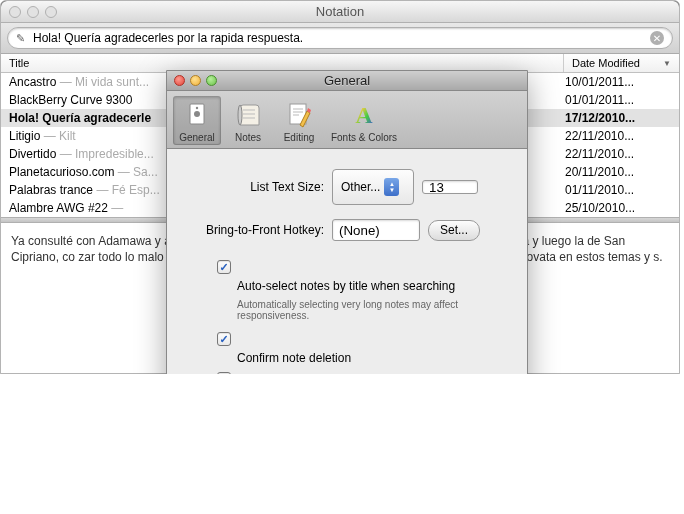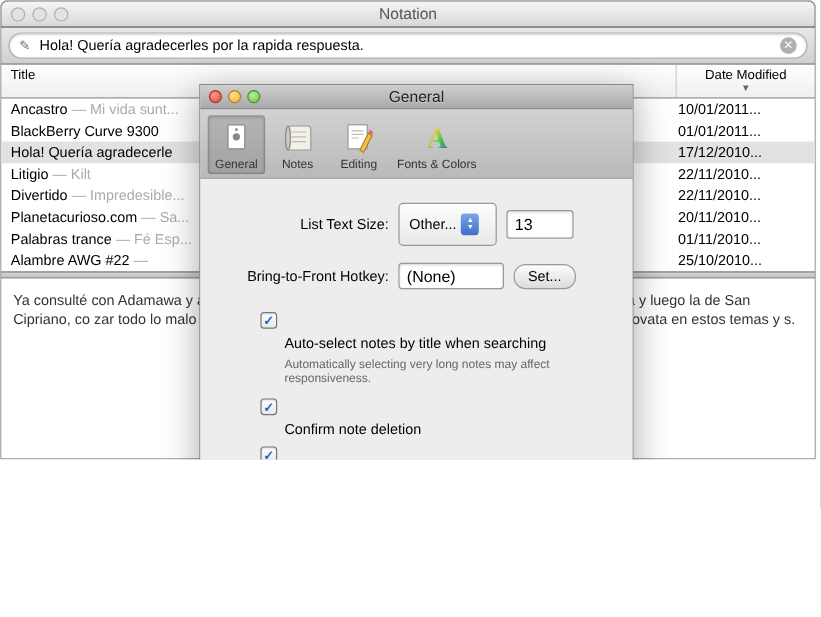--- a/index.html
+++ b/index.html
@@ -13,26 +13,26 @@
   .title { flex: 1; text-align: center; font-size: 13px; color: #555; }
   
   .searchbar { padding: 4px 6px; background: linear-gradient(#e8e8e8, #d0d0d0); border-bottom: 1px solid #aaa; display: flex; align-items: center; }
   .searchbox { flex: 1; height: 22px; background: #fff; border: 1px solid #b0b0b0; border-radius: 11px; display: flex; align-items: center; padding: 0 8px; box-shadow: inset 0 1px 2px rgba(0,0,0,0.2); }
   .pencil-icon { width: 12px; height: 12px; margin-right: 5px; color: #666; font-size: 11px; }
   .searchbox input { flex: 1; border: none; outline: none; font-size: 12px; background: transparent; }
   .clear-btn { width: 14px; height: 14px; border-radius: 50%; background: #b0b0b0; color: #fff; font-size: 10px; display: flex; align-items: center; justify-content: center; }
   
   .columns-header { display: flex; background: linear-gradient(#fefefe, #f0f0f0); border-bottom: 1px solid #c0c0c0; font-size: 11px; }
   .col-title { flex: 1; padding: 3px 8px; border-right: 1px solid #ccc; }
-  .col-date { width: 115px; padding: 3px 8px; display: flex; justify-content: space-between; align-items: center; flex-direction: column; }
+  .col-date { width: 115px; padding: 3px 8px; display: flex; justify-content: space-between; align-items: center; }
   .sort-arrow { font-size: 8px; color: #666; }
   
   .notes-list { background: #fff; }
   .note-row { display: flex; padding: 2px 8px; font-size: 12px; border-bottom: 0; height: 18px; align-items: flex-end; }
-  .note-row.selected { background: #e2e2e2; }
+  .note-row.selected { background: #e2e2e2; font-weight: bold; }
   .note-title { flex: 1; white-space: nowrap; overflow: hidden; }
   .note-sub { color: #aaa; }
   .note-date { width: 106px; white-space: nowrap; overflow: hidden; }
   
   .divider { height: 6px; background: linear-gradient(#d7d7d7, #c4c4c4); border-top: 1px solid #b0b0b0; border-bottom: 1px solid #b0b0b0; }
   
   .note-body { padding: 10px 10px; font-size: 12px; line-height: 1.35; color: #333; background: #fff; min-height: 150px; }
   
   
   .sheet { position: absolute; left: 165px; top: 69px; width: 362px; background: linear-gradient(#ebebeb, #ebebeb); border: 1px solid #888; box-shadow: 0 8px 30px rgba(0,0,0,0.35); border-radius: 0 0 6px 6px; }
@@ -48,21 +48,21 @@
   .tool-item { display: flex; flex-direction: column; align-items: center; padding: 3px 4px 2px; border-radius: 3px; width:48px; }
   .tool-item.selected { background: rgba(0,0,0,0.13); box-shadow: inset 0 1px 3px rgba(0,0,0,0.2); border: 1px solid rgba(0,0,0,0.2); padding: 2px 3px 1px; }
   .tool-icon { width: 32px; height: 32px; display: flex; align-items: center; justify-content: center; }
   .tool-label { font-size: 10px; color: #333; margin-top: 1px; }
   
   .sheet-body { padding: 20px 20px 18px; background: #ededed; font-size: 12px; border-radius: 0 0 6px 6px;}
   .form-row { display: flex; align-items: center; margin-bottom: 14px; }
   .form-label { width: 145px; text-align: right; padding-right: 8px; }
   .select-like { height: 36px; background: linear-gradient(#fdfdfd, #e8e8e8); border: 1px solid #999; border-radius: 4px; display: flex; align-items: center; padding: 0 4px 0 8px; font-size: 12px; position: relative; }
   .select-arrows { width: 15px; height: 18px; background: linear-gradient(#79a7e8, #3d6fc9); border-radius: 3px; display: flex; flex-direction: column; align-items: center; justify-content: center; font-size: 6px; color: #fff; line-height: 6px; margin-left: 4px; }
-  .num-input { width: 56px; height: 24px; border: 1px solid #999; border-radius: 3px; padding: 0 6px; background: #fff; box-shadow: inset 0 1px 2px rgba(0,0,0,0.15); margin-left: 8px; }
+  .num-input { width: 56px; height: 14px; border: 1px solid #999; border-radius: 3px; padding: 0 6px; background: #fff; box-shadow: inset 0 1px 2px rgba(0,0,0,0.15); margin-left: 8px; }
   .text-input { height: 22px; width: 88px; border: 1px solid #999; border-radius: 3px; padding: 0 6px; background: #fff; box-shadow: inset 0 1px 2px rgba(0,0,0,0.15); }
   .push-btn { height: 21px; background: linear-gradient(#fdfdfd, #dcdcdc); border: 1px solid #999; border-radius: 10px; padding: 0 11px; font-size: 12px; margin-left: 8px; }
   .popup { height: 22px; background: linear-gradient(#fdfdfd, #e8e8e8); border: 1px solid #999; border-radius: 4px; display: flex; align-items: center; padding: 0 4px 0 6px; font-size: 12px; width: 144px; }
   .popup .app-icon { width: 14px; height: 14px; margin-right: 4px; background: #fff; border: 1px solid #ccc; border-radius: 2px; display: flex; align-items: center; justify-content: center; font-size: 8px; }
   .popup .txt { flex: 1; }
   
   .check-row { display: flex; align-items: flex-start; margin-left: 30px; margin-bottom: 6px; }
   .check-row.mt { margin-top: 18px; }
   .check { width: 14px; height: 14px; border: 1px solid #777; border-radius: 3px; background: linear-gradient(#fdfdfd, #e8e8e8); margin-right: 6px; display: flex; align-items: center; justify-content: center; font-size: 11px; color: #2a62c0; font-weight: bold; box-shadow: inset 0 1px 1px rgba(0,0,0,0.1); flex-shrink: 0; margin-top: 1px; }
   .check-label { font-size: 12px; margin-top: 20px; }

